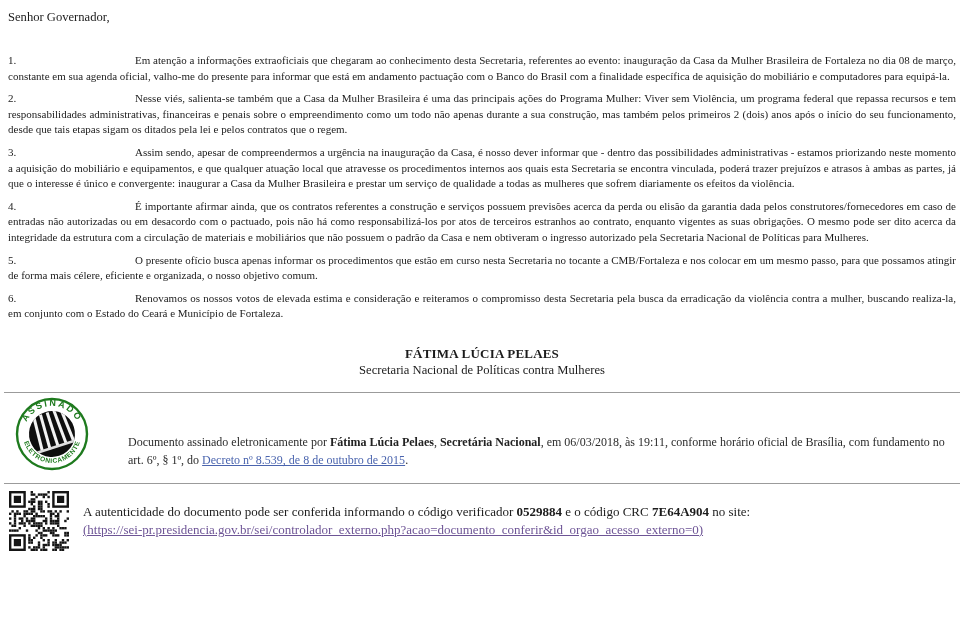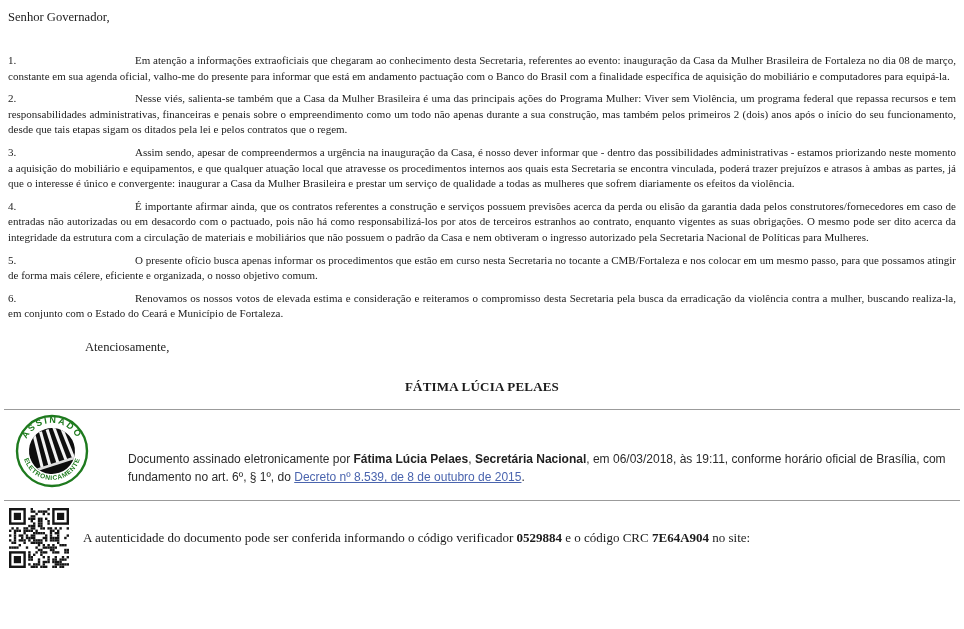--- a/index.html
+++ b/index.html
@@ -50,21 +50,21 @@
   .sig-section{
     display:flex;
     align-items:center;
     padding:3px 0 3px 6px;
     min-height:74px;
   }
   .stamp{flex:0 0 auto;}
   .sig-text{
     margin-left:38px;
     margin-right:2px;
-    font-family:Liberation Sans, sans-serif;
+    font-family:Liberation Serif, serif;
     font-size:12px;
     line-height:18px;
     color:#2b2b2b;
     margin-top:31px;
   }
   .sig-text b{color:#222;}
   a.doc-link{
     color:#4a64ae;
     text-decoration:underline;
     cursor:pointer;
@@ -98,24 +98,24 @@
 
   <div class="body-paragraphs">
     <p><span class="pnum">1.</span><span>Em atenção a informações extraoficiais que chegaram ao conhecimento desta Secretaria, referentes ao evento: inauguração da Casa da Mulher Brasileira de Fortaleza no dia 08 de março, constante em sua agenda oficial, valho-me do presente para informar que está em andamento pactuação com o Banco do Brasil com a finalidade específica de aquisição do mobiliário e computadores para equipá-la.</span></p>
     <p><span class="pnum">2.</span><span>Nesse viés, salienta-se também que a Casa da Mulher Brasileira é uma das principais ações do Programa Mulher: Viver sem Violência, um programa federal que repassa recursos e tem responsabilidades administrativas, financeiras e penais sobre o empreendimento como um todo não apenas durante a sua construção, mas também pelos primeiros 2 (dois) anos após o início do seu funcionamento, desde que tais etapas sigam os ditados pela lei e pelos contratos que o regem.</span></p>
     <p><span class="pnum">3.</span><span>Assim sendo, apesar de compreendermos a urgência na inauguração da Casa, é nosso dever informar que - dentro das possibilidades administrativas - estamos priorizando neste momento a aquisição do mobiliário e equipamentos, e que qualquer atuação local que atravesse os procedimentos internos aos quais esta Secretaria se encontra vinculada, poderá trazer prejuízos e atrasos à ambas as partes, já que o interesse é único e convergente: inaugurar a Casa da Mulher Brasileira e prestar um serviço de qualidade a todas as mulheres que sofrem diariamente os efeitos da violência.</span></p>
     <p><span class="pnum">4.</span><span>É importante afirmar ainda, que os contratos referentes a construção e serviços possuem previsões acerca da perda ou elisão da garantia dada pelos construtores/fornecedores em caso de entradas não autorizadas ou em desacordo com o pactuado, pois não há como responsabilizá-los por atos de terceiros estranhos ao contrato, enquanto vigentes as suas obrigações. O mesmo pode ser dito acerca da integridade da estrutura com a circulação de materiais e mobiliários que não possuem o padrão da Casa e nem obtiveram o ingresso autorizado pela Secretaria Nacional de Políticas para Mulheres.</span></p>
     <p><span class="pnum">5.</span><span>O presente ofício busca apenas informar os procedimentos que estão em curso nesta Secretaria no tocante a CMB/Fortaleza e nos colocar em um mesmo passo, para que possamos atingir de forma mais célere, eficiente e organizada, o nosso objetivo comum.</span></p>
     <p><span class="pnum">6.</span><span>Renovamos os nossos votos de elevada estima e consideração e reiteramos o compromisso desta Secretaria pela busca da erradicação da violência contra a mulher, buscando realiza-la, em conjunto com o Estado do Ceará e Município de Fortaleza.</span></p>
   </div>
 
-  <div class="closing">Atenciosamente,</div>
 
   <div class="signer-block">
     <div class="signer-name">FÁTIMA LÚCIA PELAES</div>
+    <div class="signer-title">Secretaria Nacional de Políticas contra Mulheres</div>
   </div>
 
   <hr class="divider">
 
   <div class="sig-section">
     <div class="stamp">
       <svg width="76" height="76" viewBox="0 0 76 76">
         <defs>
           <clipPath id="photoClip">
               <circle cx="38" cy="38" r="23"></circle>
@@ -354,16 +354,16 @@
             <rect x="2" y="2" width="3" height="3"></rect>
             <rect x="18" y="0" width="7" height="7"></rect>
             <rect x="19" y="1" width="5" height="5" fill="#fff"></rect>
             <rect x="20" y="2" width="3" height="3"></rect>
             <rect x="0" y="18" width="7" height="7"></rect>
             <rect x="1" y="19" width="5" height="5" fill="#fff"></rect>
             <rect x="2" y="20" width="3" height="3"></rect>
           </g>
         </svg>
     </div>
-    <div class="verify-text"><span>A autenticidade do documento pode ser conferida informando o código verificador </span><b>0529884</b><span> e o código CRC </span><b>7E64A904</b><span> no site:</span><br></div>
+    <div class="verify-text"><span>A autenticidade do documento pode ser conferida informando o código verificador </span><b>0529884</b><span> e o código CRC </span><b>7E64A904</b><span> no site:</span><br><a class="url-link">(https://sei-pr.presidencia.gov.br/sei/controlador_externo.php?acao=documento_conferir&amp;id_orgao_acesso_externo=0)</a></div>
   </div>
 
 </div>
 
 </body></html>

